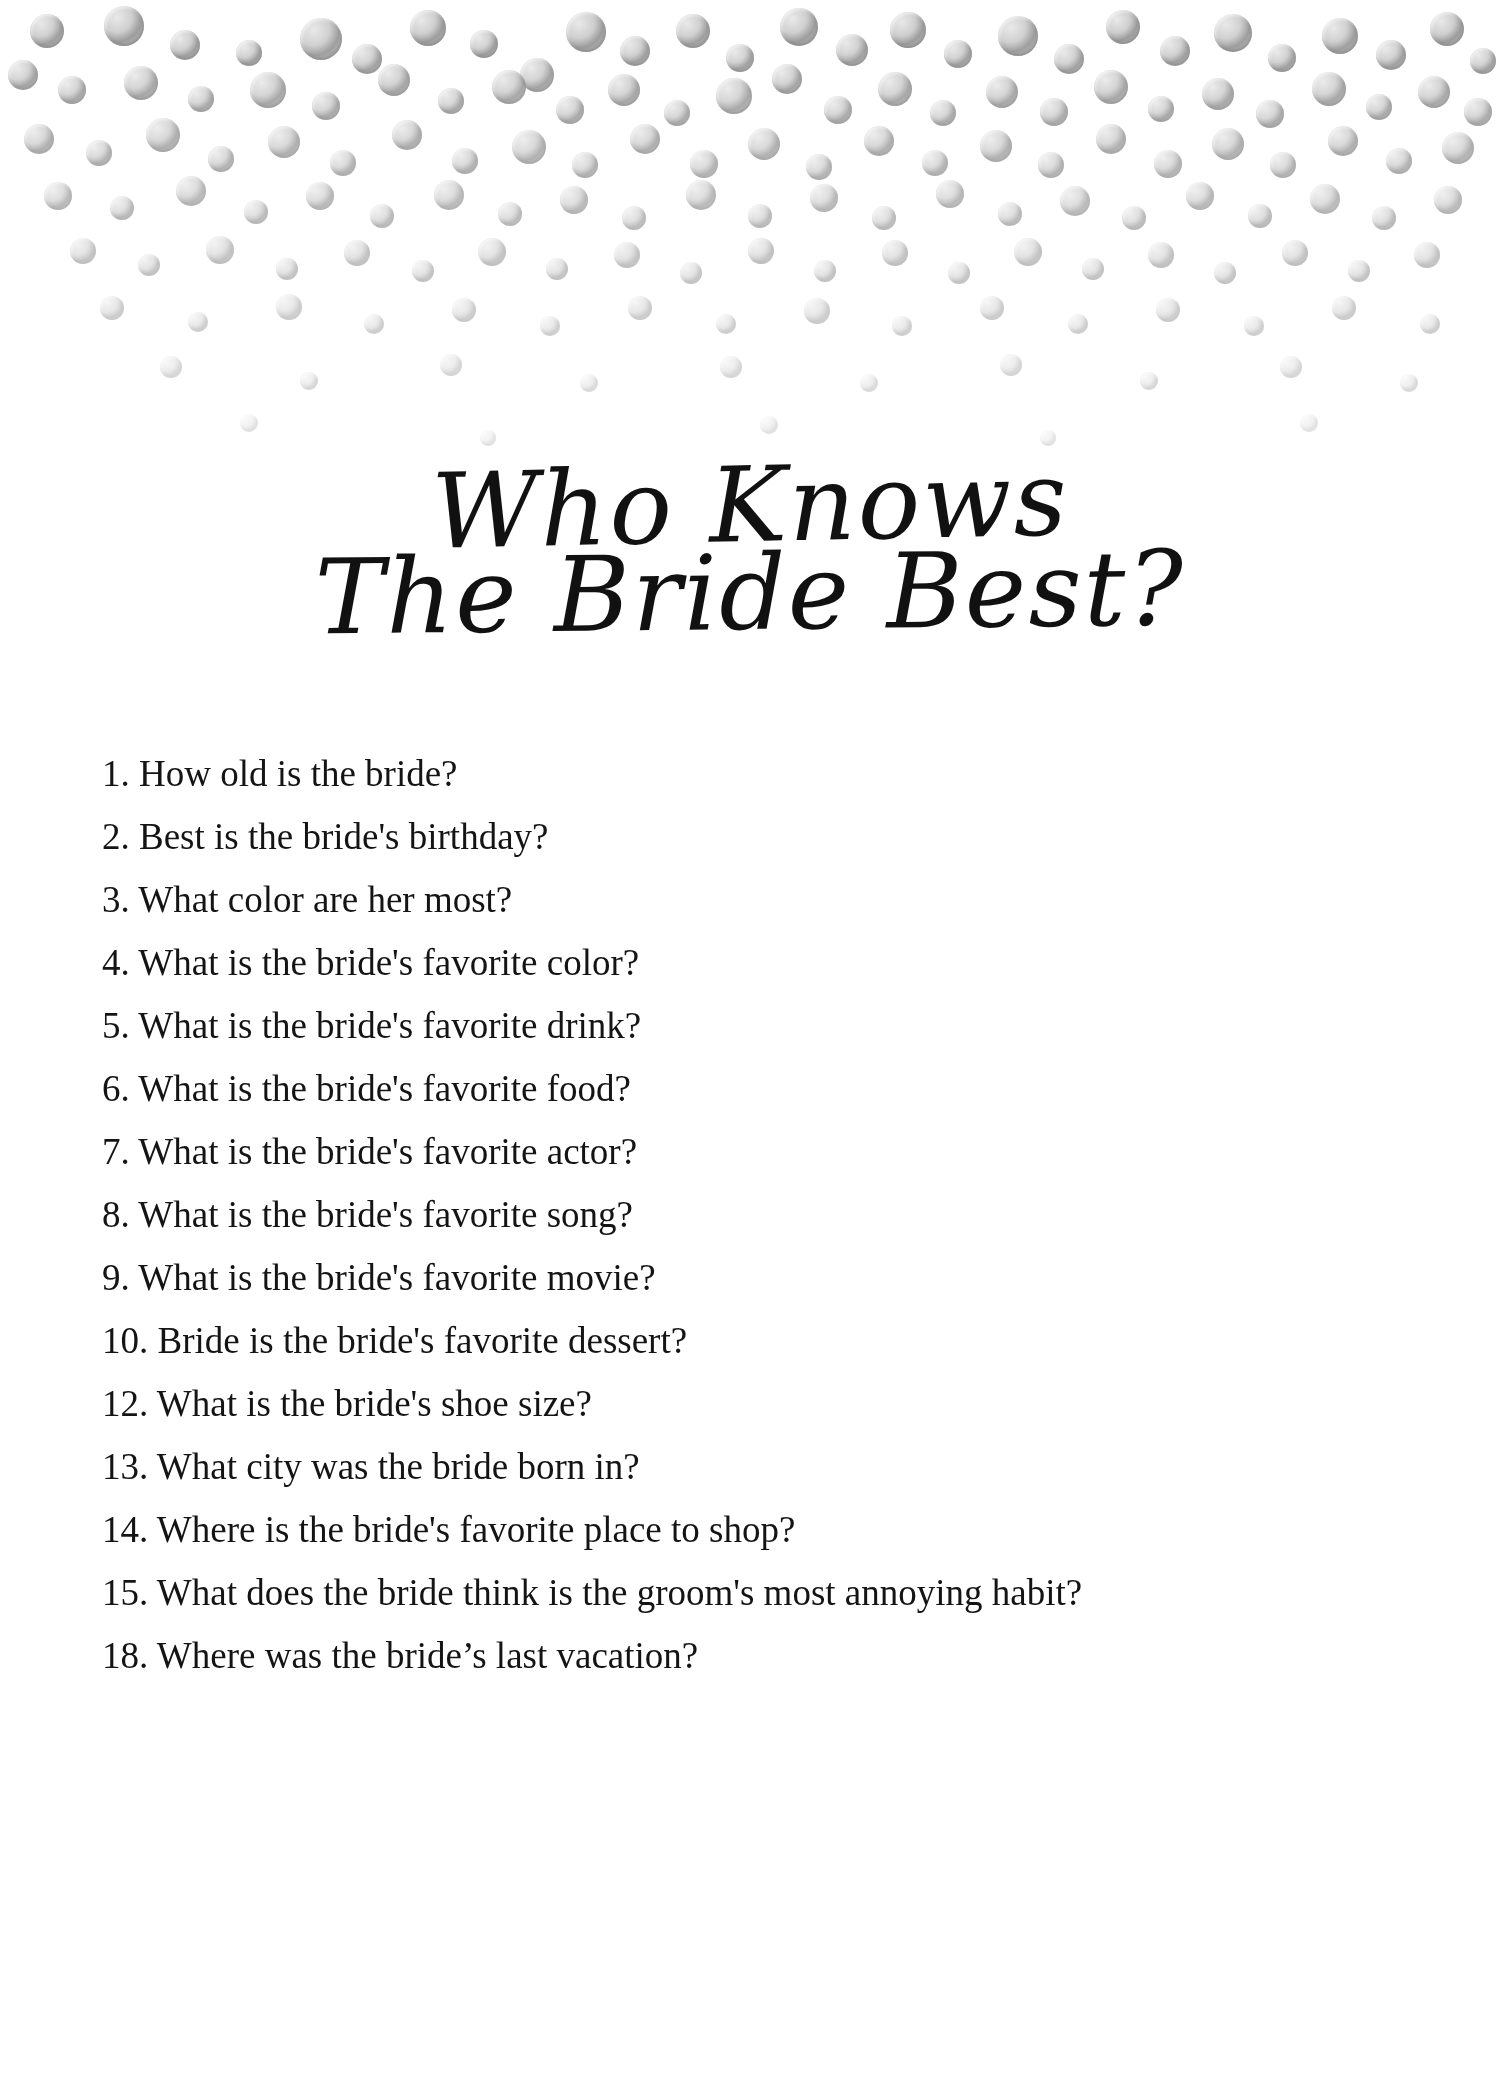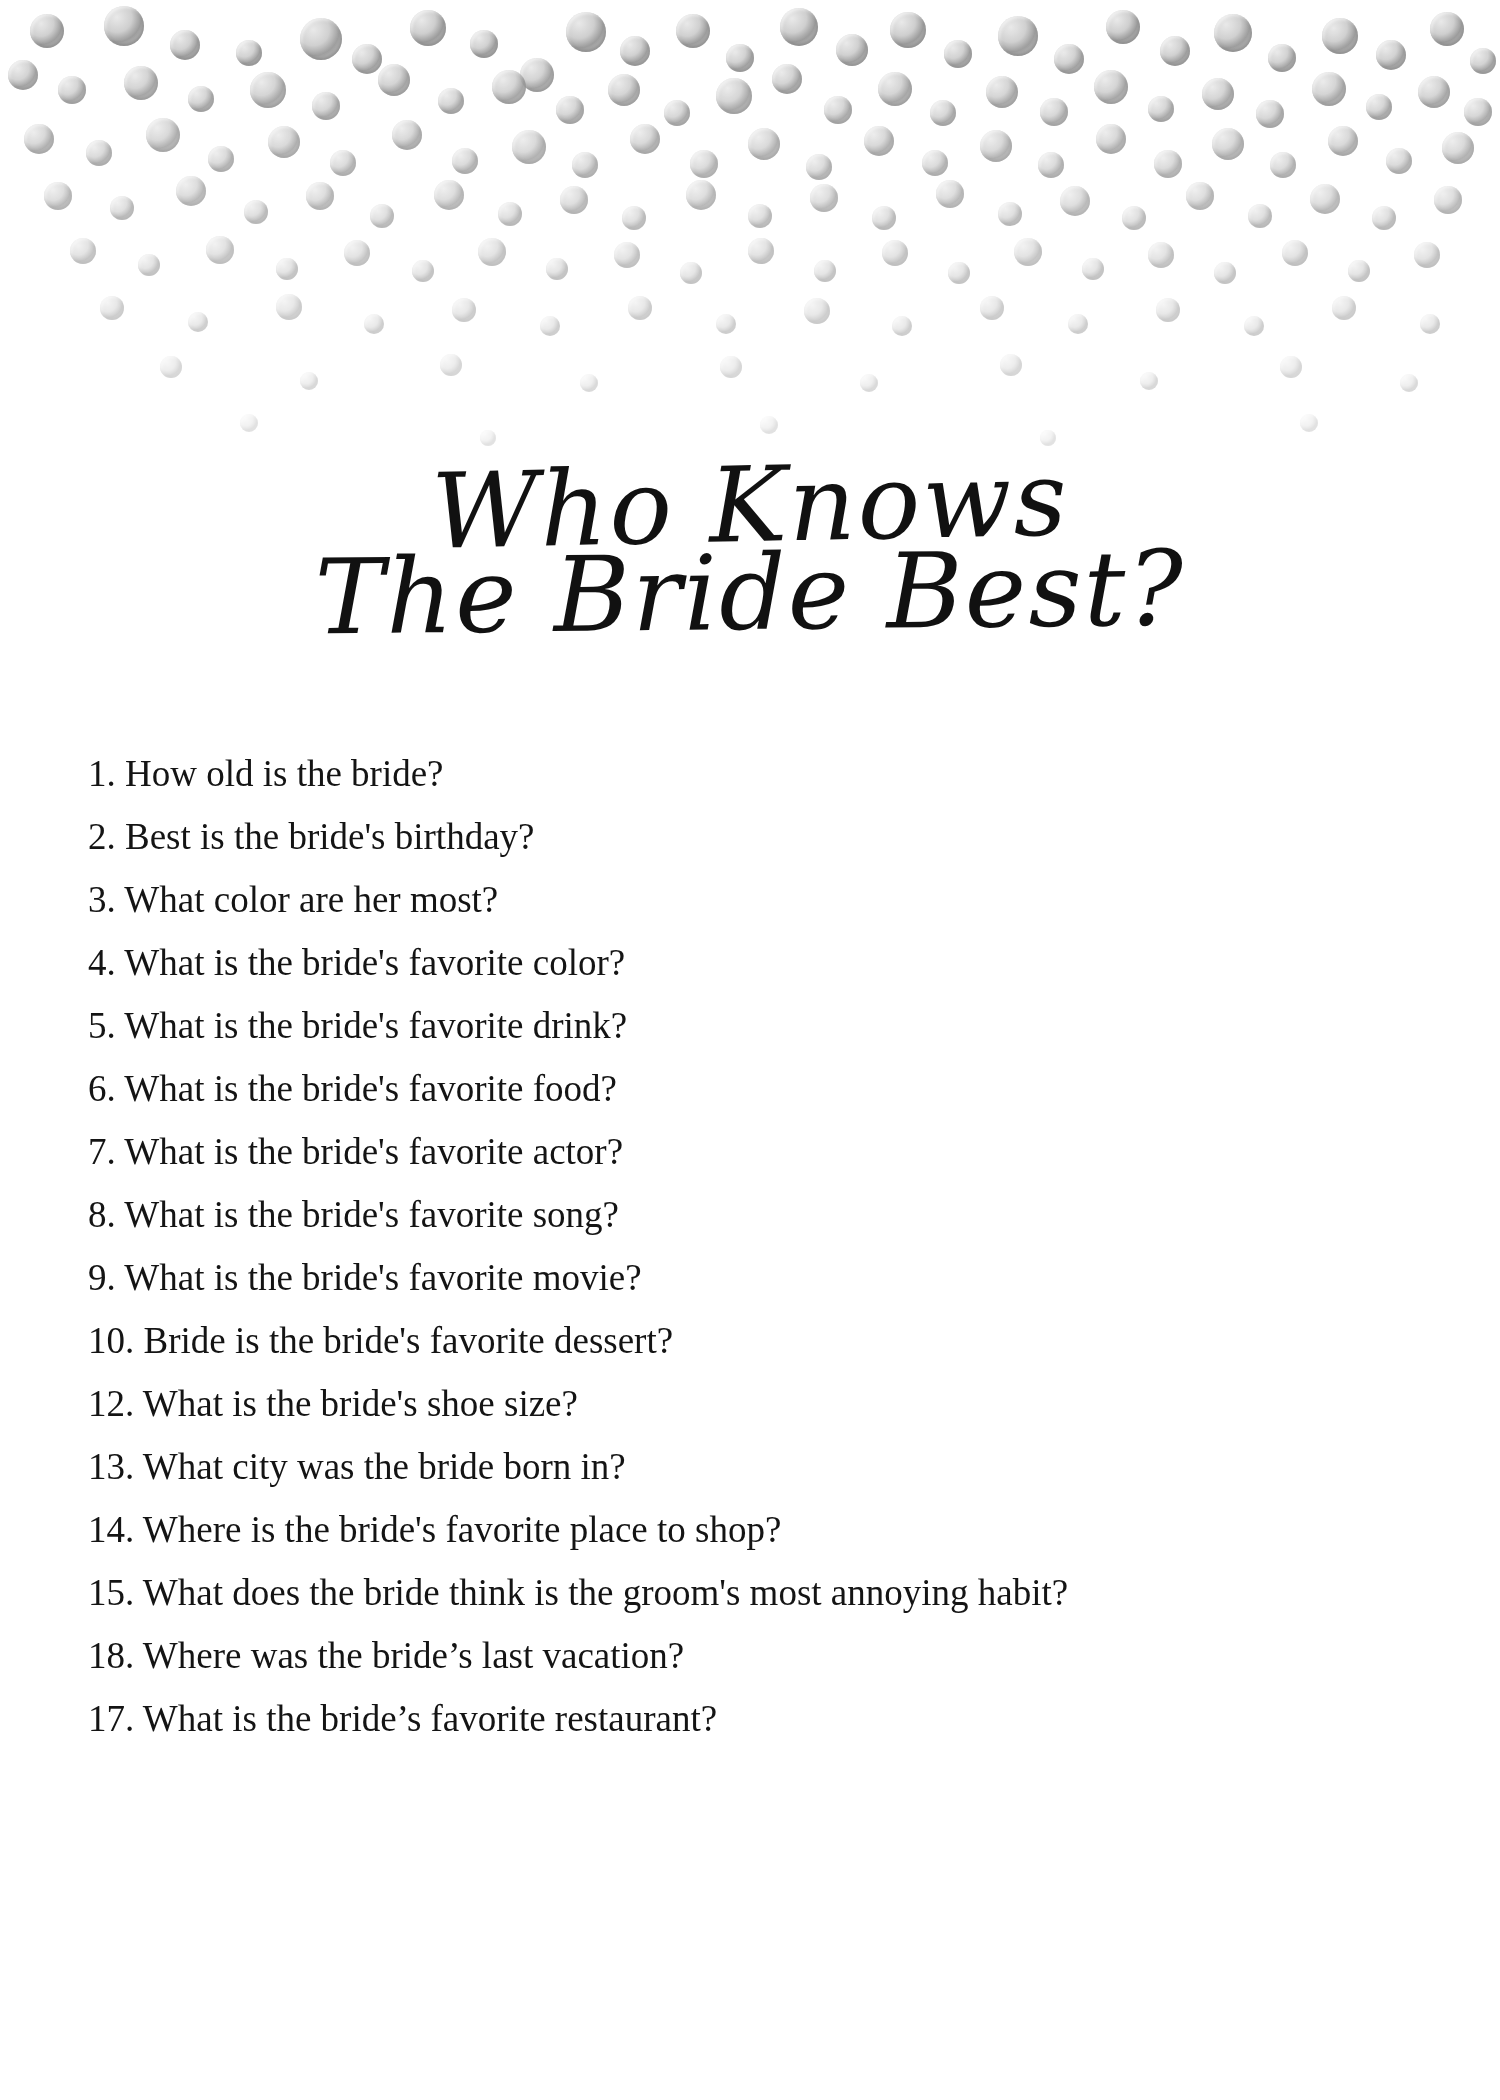--- a/index.html
+++ b/index.html
@@ -56,21 +56,21 @@
   }
   #title-line-2 {
     font-size: 104px;
     transform: rotate(-0.6deg);
     margin-top: -14px;
   }
 
   
   #questions {
     position: absolute;
-    left: 88px;
+    left: 102px;
     top: 755px;
     width: 1330px;
   }
   .question-row {
     font-size: 37px;
     line-height: 1.0;
     padding: 0 0 26px 0;
     white-space: nowrap;
     color: #141414;
   }
@@ -255,14 +255,13 @@
     <div class="question-row"><span class="q-num">6.</span><span class="q-text"> What is the bride's favorite food?</span></div>
     <div class="question-row"><span class="q-num">7.</span><span class="q-text"> What is the bride's favorite actor?</span></div>
     <div class="question-row"><span class="q-num">8.</span><span class="q-text"> What is the bride's favorite song?</span></div>
     <div class="question-row"><span class="q-num">9.</span><span class="q-text"> What is the bride's favorite movie?</span></div>
     <div class="question-row"><span class="q-num">10.</span><span class="q-text"> Bride is the bride's favorite dessert?</span></div>
     <div class="question-row"><span class="q-num">12.</span><span class="q-text"> What is the bride's shoe size?</span></div>
     <div class="question-row"><span class="q-num">13.</span><span class="q-text"> What city was the bride born in?</span></div>
     <div class="question-row"><span class="q-num">14.</span><span class="q-text"> Where is the bride's favorite place to shop?</span></div>
     <div class="question-row"><span class="q-num">15.</span><span class="q-text"> What does the bride think is the groom's most annoying habit?</span></div>
     <div class="question-row"><span class="q-num">18.</span><span class="q-text"> Where was the bride’s last vacation?</span></div>
-    <div class="question-row"><span class="q-num">17.</span><span class="q-text"> What is the bride’s favorite restaurant?</span></div>
   </div>
 
 </body></html>

